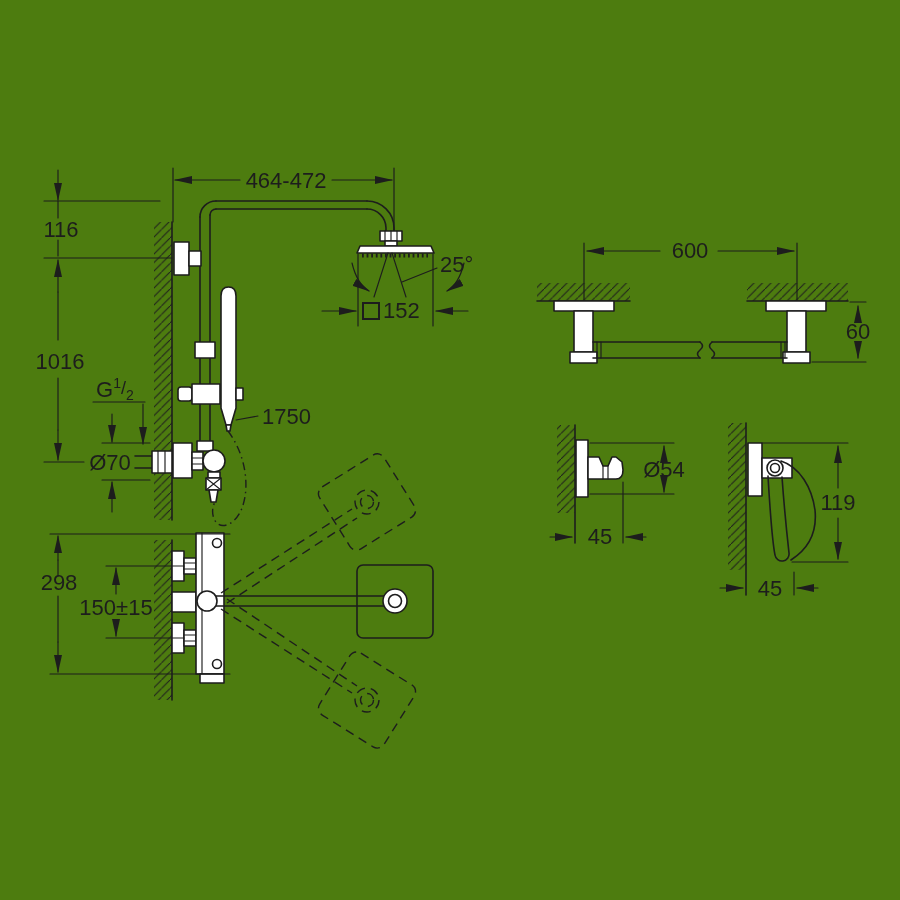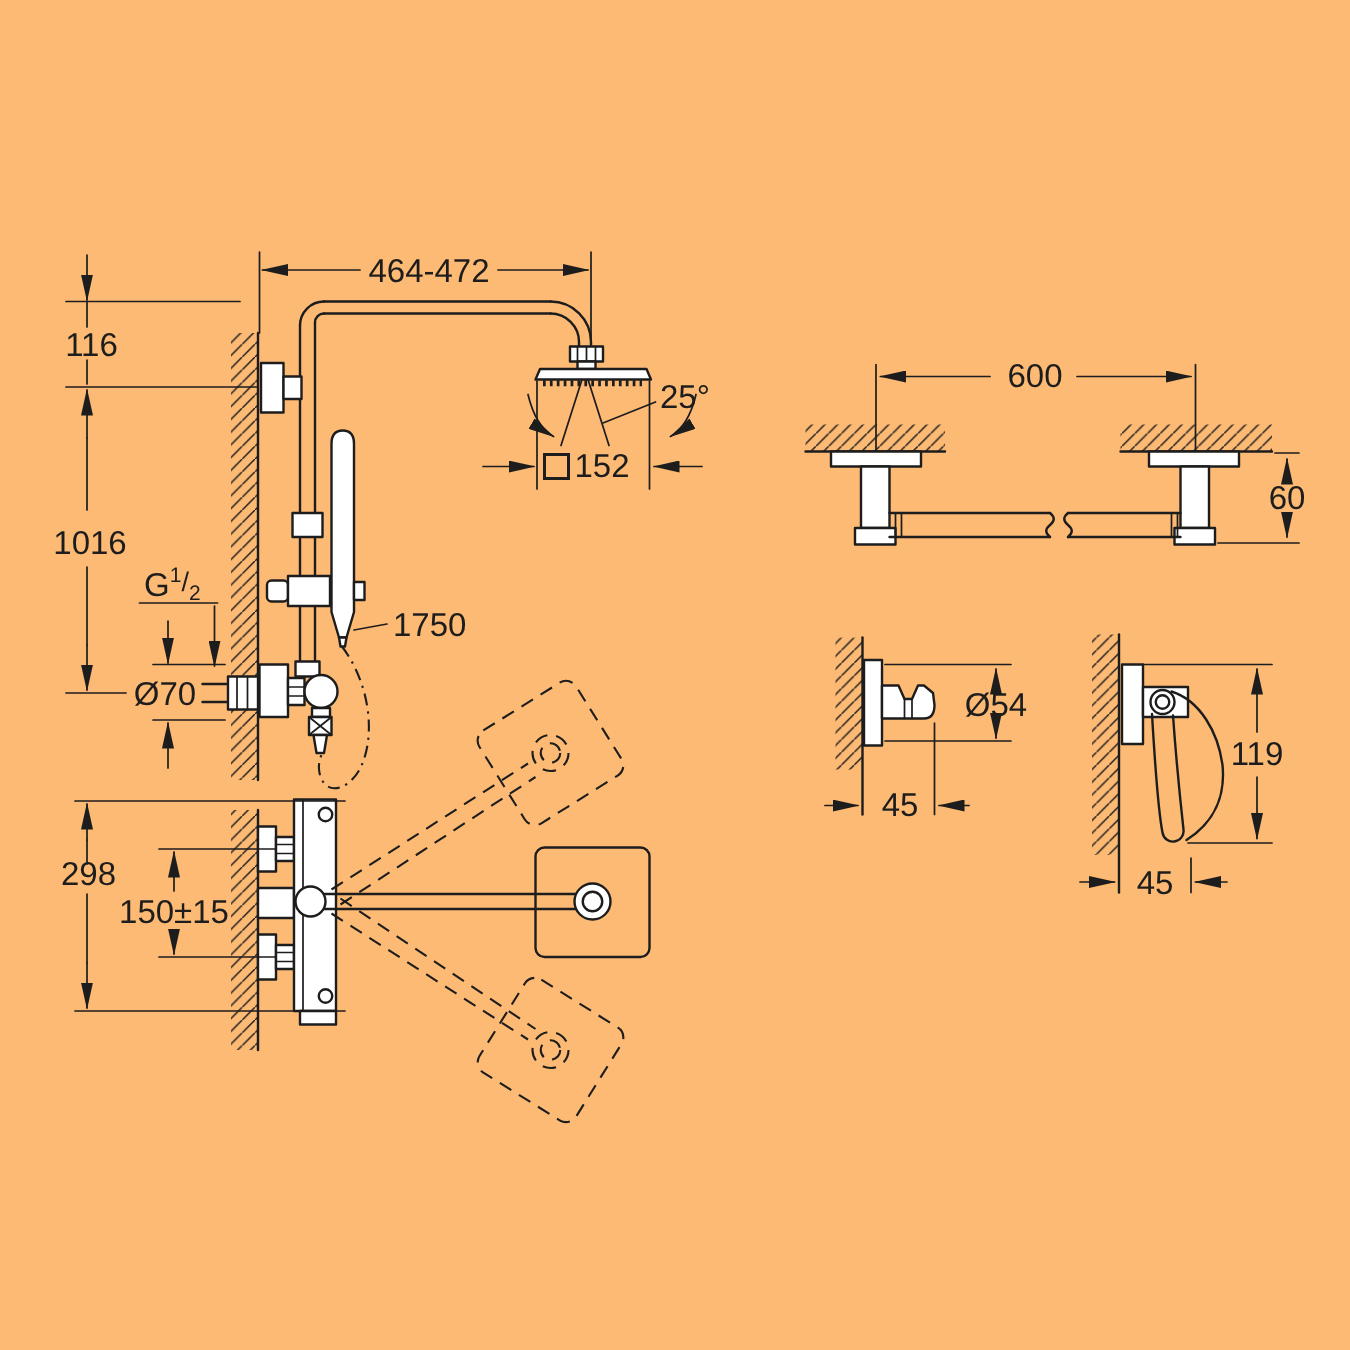--- a/index.html
+++ b/index.html
@@ -1,16 +1,16 @@
 <!DOCTYPE html>
 <html><head>
 <meta charset="utf-8">
 <style>
   html,body{margin:0;padding:0;background:#ffffff;}
-  .stage{width:900px;height:900px;background:#fdba74;position:relative;}
+  .stage{width:900px;height:900px;background:#4d7c0f;position:relative;}
   svg{display:block;}
   .o  {fill:none;stroke:#1d1d1d;stroke-width:1.6;stroke-linejoin:round;stroke-linecap:round;}
   .of {fill:#ffffff;stroke:#1d1d1d;stroke-width:1.6;stroke-linejoin:round;}
   .d  {fill:none;stroke:#1d1d1d;stroke-width:1.15;stroke-linecap:round;}
   .dd {fill:none;stroke:#1d1d1d;stroke-width:1.4;stroke-dasharray:9 6;}
   .hz {fill:none;stroke:#1d1d1d;stroke-width:1.4;stroke-dasharray:8 4 1.5 4;}
   .teeth{fill:none;stroke:#1d1d1d;stroke-width:4;stroke-dasharray:1.8 2.8;}
   .t  {font-family:"Liberation Sans","DejaVu Sans",sans-serif;font-size:22px;fill:#1d1d1d;}
   .tm {text-anchor:middle;}
   .tsup{font-size:14px;}

